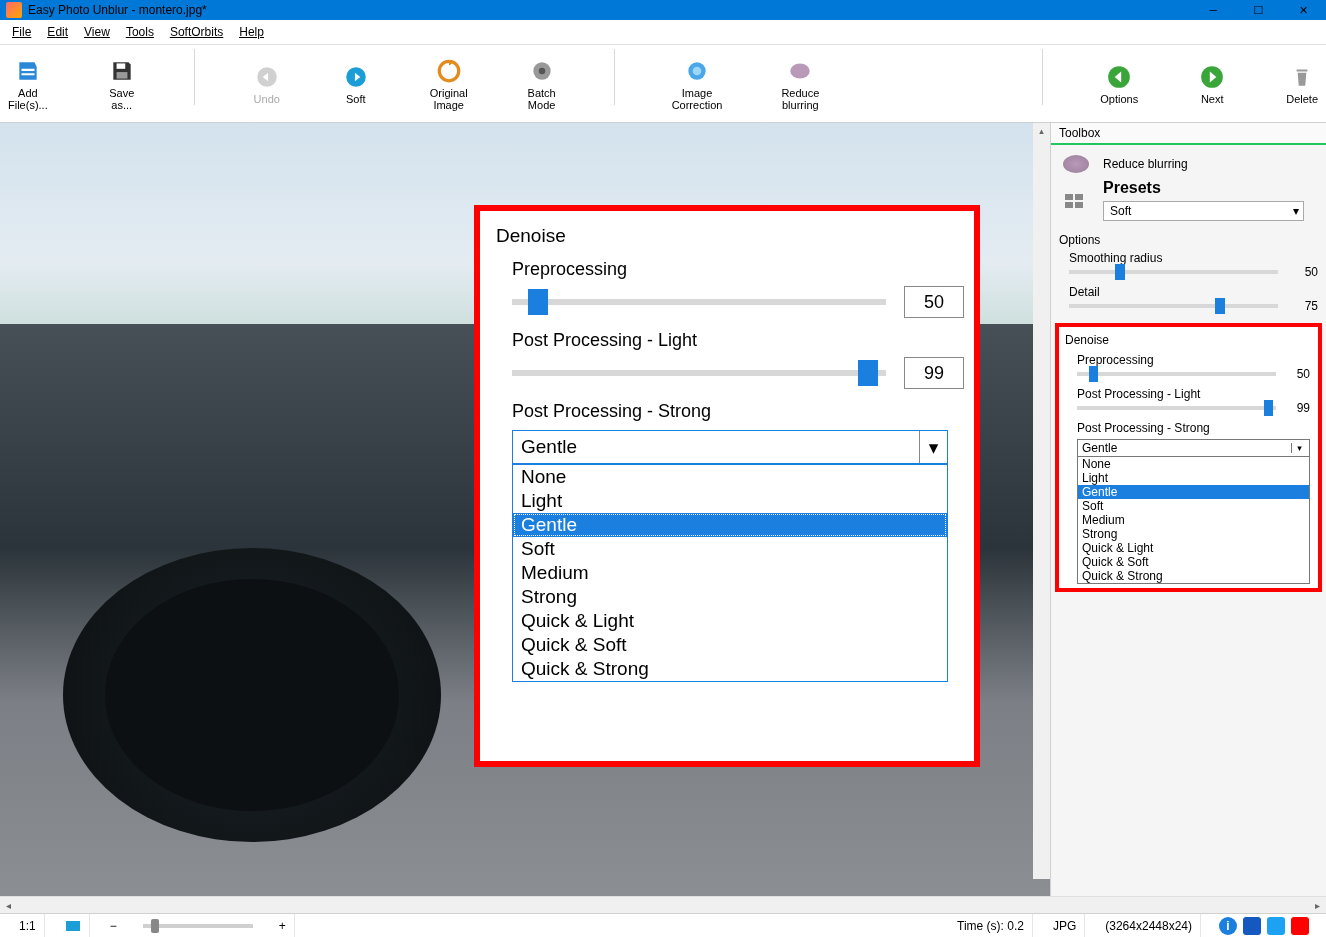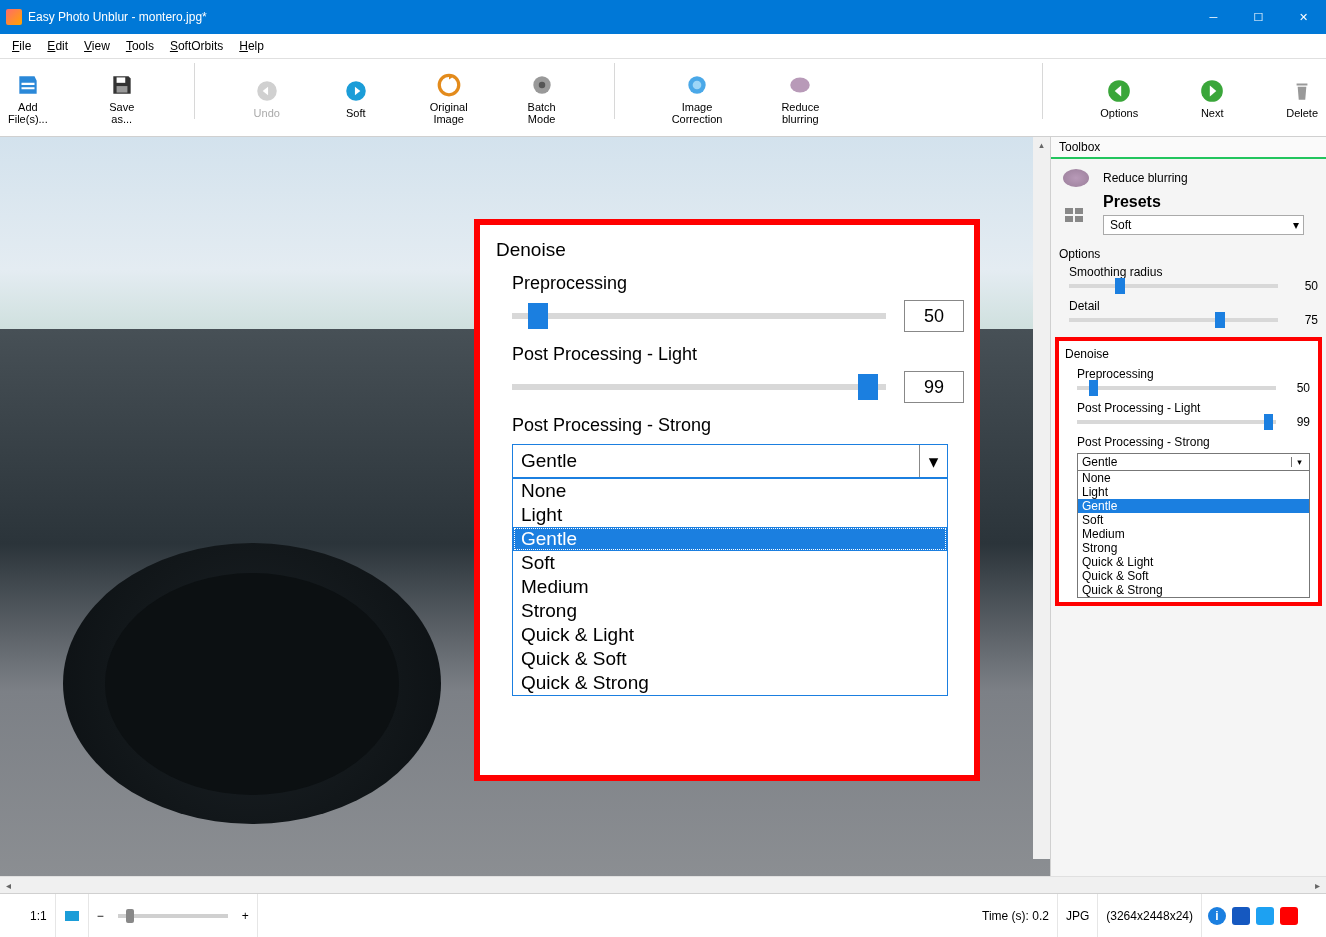--- a/index.html
+++ b/index.html
@@ -1,26 +1,26 @@
 <!DOCTYPE html>
 <html><head>
 <meta charset="utf-8">
 <style>
 * { margin: 0; padding: 0; box-sizing: border-box; font-family: "Segoe UI", Tahoma, sans-serif; }
 body { width: 1326px; height: 937px; overflow: hidden; background: #fff; display: flex; flex-direction: column; }
 
 
-.titlebar { height: 34px; background: #0078d7; color: #ffffff; display: flex; align-items: center; font-size: 12px; }
+.titlebar { height: 20px; background: #0078d7; color: #000000; display: flex; align-items: center; font-size: 12px; }
 .titlebar .app-icon { width: 16px; height: 16px; margin: 0 6px; background: linear-gradient(135deg,#ff6b6b,#ffa500); border-radius: 2px; }
 .titlebar .title { flex: 1; }
 .titlebar .win-btn { width: 45px; height: 26px; display: flex; align-items: center; justify-content: center; font-size: 11px; }
 
 
 .menubar { height: 25px; background: #fff; border-bottom: 1px solid #e0e0e0; display: flex; align-items: center; padding: 0 4px; font-size: 12px; }
-.menubar .menu-item { padding: 3px 8px; cursor: default; }
+.menubar .menu-item { padding: 3px 8px; cursor: default; text-decoration: underline; }
 .menubar .menu-item u { text-decoration: underline; }
 
 
 .toolbar { height: 78px; background: #fff; border-bottom: 1px solid #d0d0d0; display: flex; align-items: flex-start; padding: 4px 2px; gap: 47px; }
 .toolbar .tool { display: flex; flex-direction: column; align-items: center; justify-content: center; padding: 2px 6px; font-size: 11px; text-align: center; cursor: pointer; min-width: 42px; height: 70px; }
 .toolbar .tool.disabled { color: #aaa; }
 .toolbar .tool .ticon { width: 28px; height: 28px; margin-bottom: 2px; display: flex; align-items: center; justify-content: center; }
 .toolbar .sep { width: 1px; height: 56px; background: #d8d8d8; margin: 0 4px; }
 .toolbar .spacer { flex: 1; }
 
@@ -84,21 +84,21 @@
 .tb-denoise .dlist{margin:0 4px 0 14px;border:1px solid #777;border-top:none;background:#fff;font-size:12px;}
 .tb-denoise .dlist .o{padding:0 4px;line-height:14px;}
 .tb-denoise .dlist .o.sel{background:#1b7fe0;color:#fff;}
 
 
 .bottom-hscroll{height:17px;background:#f0f0f0;border-top:1px solid #e0e0e0;display:flex;align-items:center;}
 .bottom-hscroll .ar{width:17px;text-align:center;color:#666;font-size:10px;}
 .bottom-hscroll .track{flex:1;}
 
 
-.status { height: 44px; background: #fff; border-top: 1px solid #d0d0d0; display: flex; align-items: center; font-size: 12px; padding: 0 22px; }
+.status { height: 24px; background: #fff; border-top: 1px solid #d0d0d0; display: flex; align-items: center; font-size: 12px; padding: 0 11px; gap: 12px; }
 .status .cell { padding: 0 8px; border-right: 1px solid #e6e6e6; height: 100%; display:flex;align-items:center;}
 .status .cell.noborder{border-right:none;}
 .status .zoom-slider{width:110px;height:4px;background:#d0d0d0;position:relative;margin:0 6px;}
 .status .zoom-slider .zt{position:absolute;top:-5px;left:8px;width:8px;height:14px;background:#888;border-radius:2px;}
 .status .flex{flex:1;}
 .status .social{display:flex;gap:6px;padding:0 6px;}
 .status .social div{width:18px;height:18px;border-radius:3px;}
 .info-ic{background:#1b7fe0;border-radius:50%!important;color:#fff;text-align:center;line-height:18px;font-weight:bold;font-size:12px;}
 .fb{background:#1558c0;} .tw{background:#1da1f2;} .yt{background:#ff0000;}
 </style>

